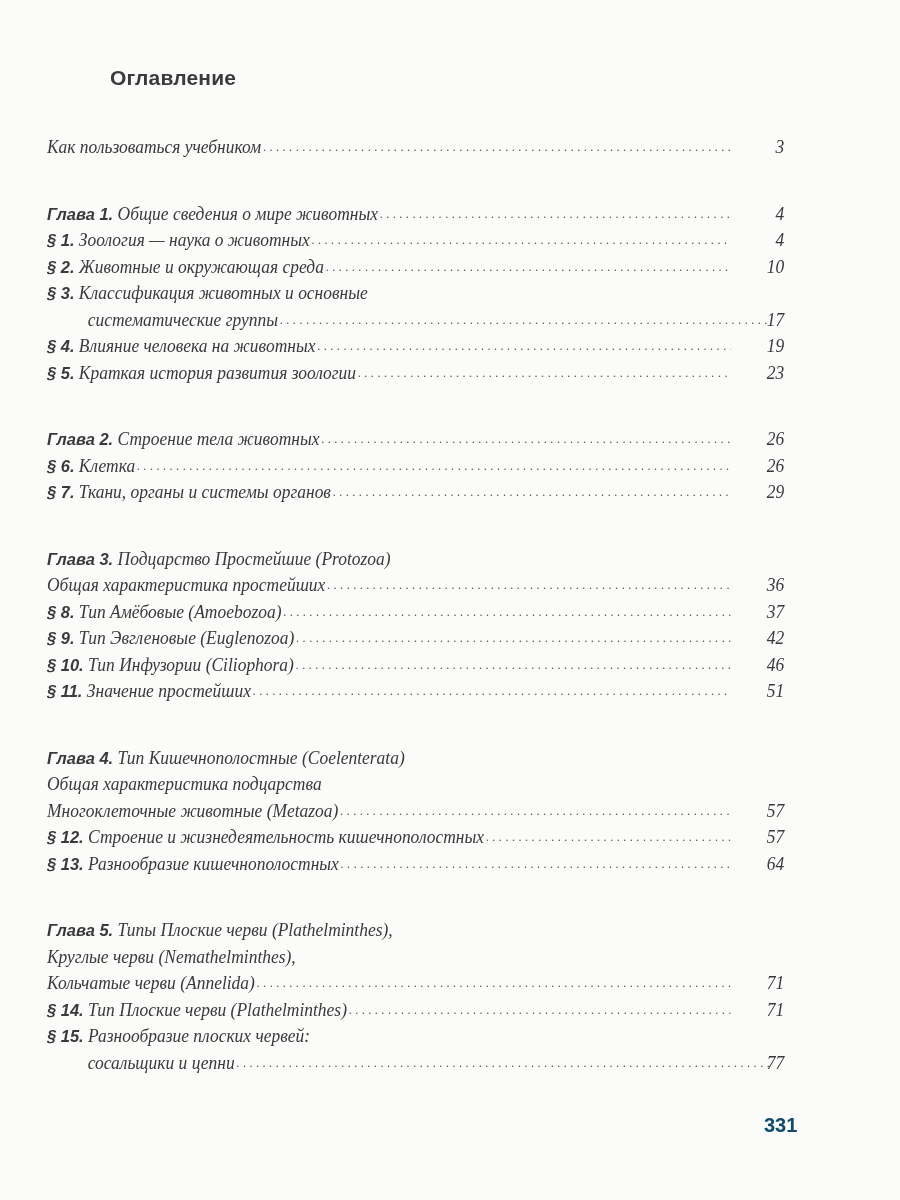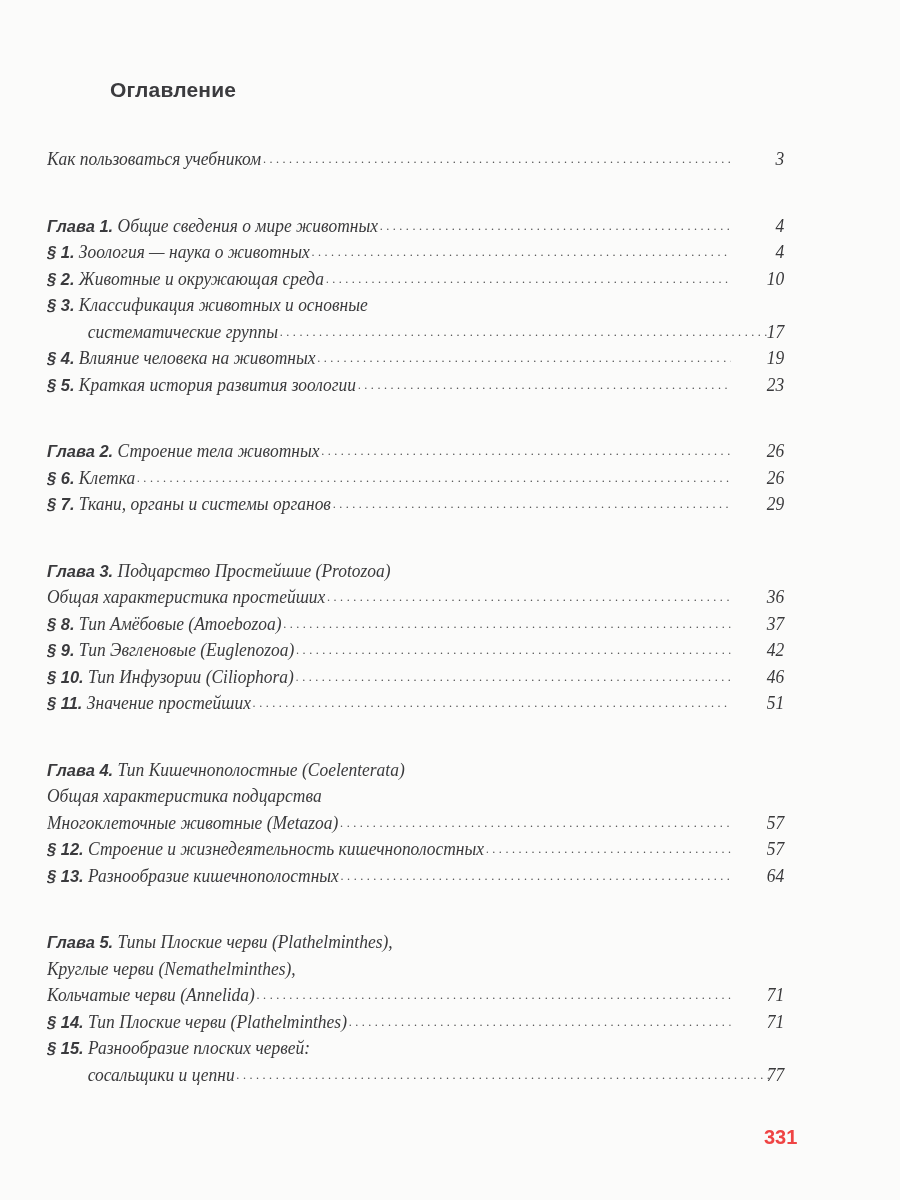--- a/index.html
+++ b/index.html
@@ -4,21 +4,21 @@
 <style>
   html, body { margin: 0; padding: 0; }
   body {
     width: 900px; height: 1200px;
     background: #fbfbfa;
     color: #3a3a3c;
     font-family: "DejaVu Serif", "Liberation Serif", serif;
     position: relative;
     overflow: hidden;
   }
-  .page { position: absolute; left: 0; top: 12px; width: 900px; height: 872px; }
+  .page { position: absolute; left: 0; top: 0; width: 900px; height: 872px; }
   .title {
     position: absolute; left: 110px; top: 66px;
     font-family: "Liberation Sans", "DejaVu Sans", sans-serif;
     font-weight: bold; font-size: 21px; color: #3b3b3e;
     letter-spacing: 0.2px;
   }
   .toc { position: absolute; left: 47px; top: 134px; width: 760px; font-style: italic; }
   .group { margin-bottom: 40px; }
   .row {
     position: relative; height: 26.5px; line-height: 26.5px;
@@ -28,21 +28,21 @@
   }
   .row.indent { padding-left: 42px; }
   .lead { font-family: "Liberation Sans", sans-serif; font-weight: bold; font-size: 17px; color: #3a3a3d; }
   .text-wrap { display: flex; width: 705px; overflow: hidden; }
   .text { flex: 0 0 auto; padding-right: 2px; background: #fbfbfa; }
   .dots { flex: 1 1 auto; overflow: hidden; color: #555; letter-spacing: 3.5px; font-size: 13px; }
   .page-num { position: absolute; right: 0; top: 0; width: 50px; text-align: right; }
   .page-footer {
     position: absolute; left: 764px; top: 1114px;
     font-family: "Liberation Sans", "DejaVu Sans", sans-serif;
-    font-weight: bold; font-size: 20px; color: #ef4444;
+    font-weight: bold; font-size: 20px; color: #0c4a6e;
   }
 </style>
 </head>
 <body>
 
 <div class="page">
   <div class="title">Оглавление</div>
 
   <div class="toc" id="toc">
     <div class="group">

